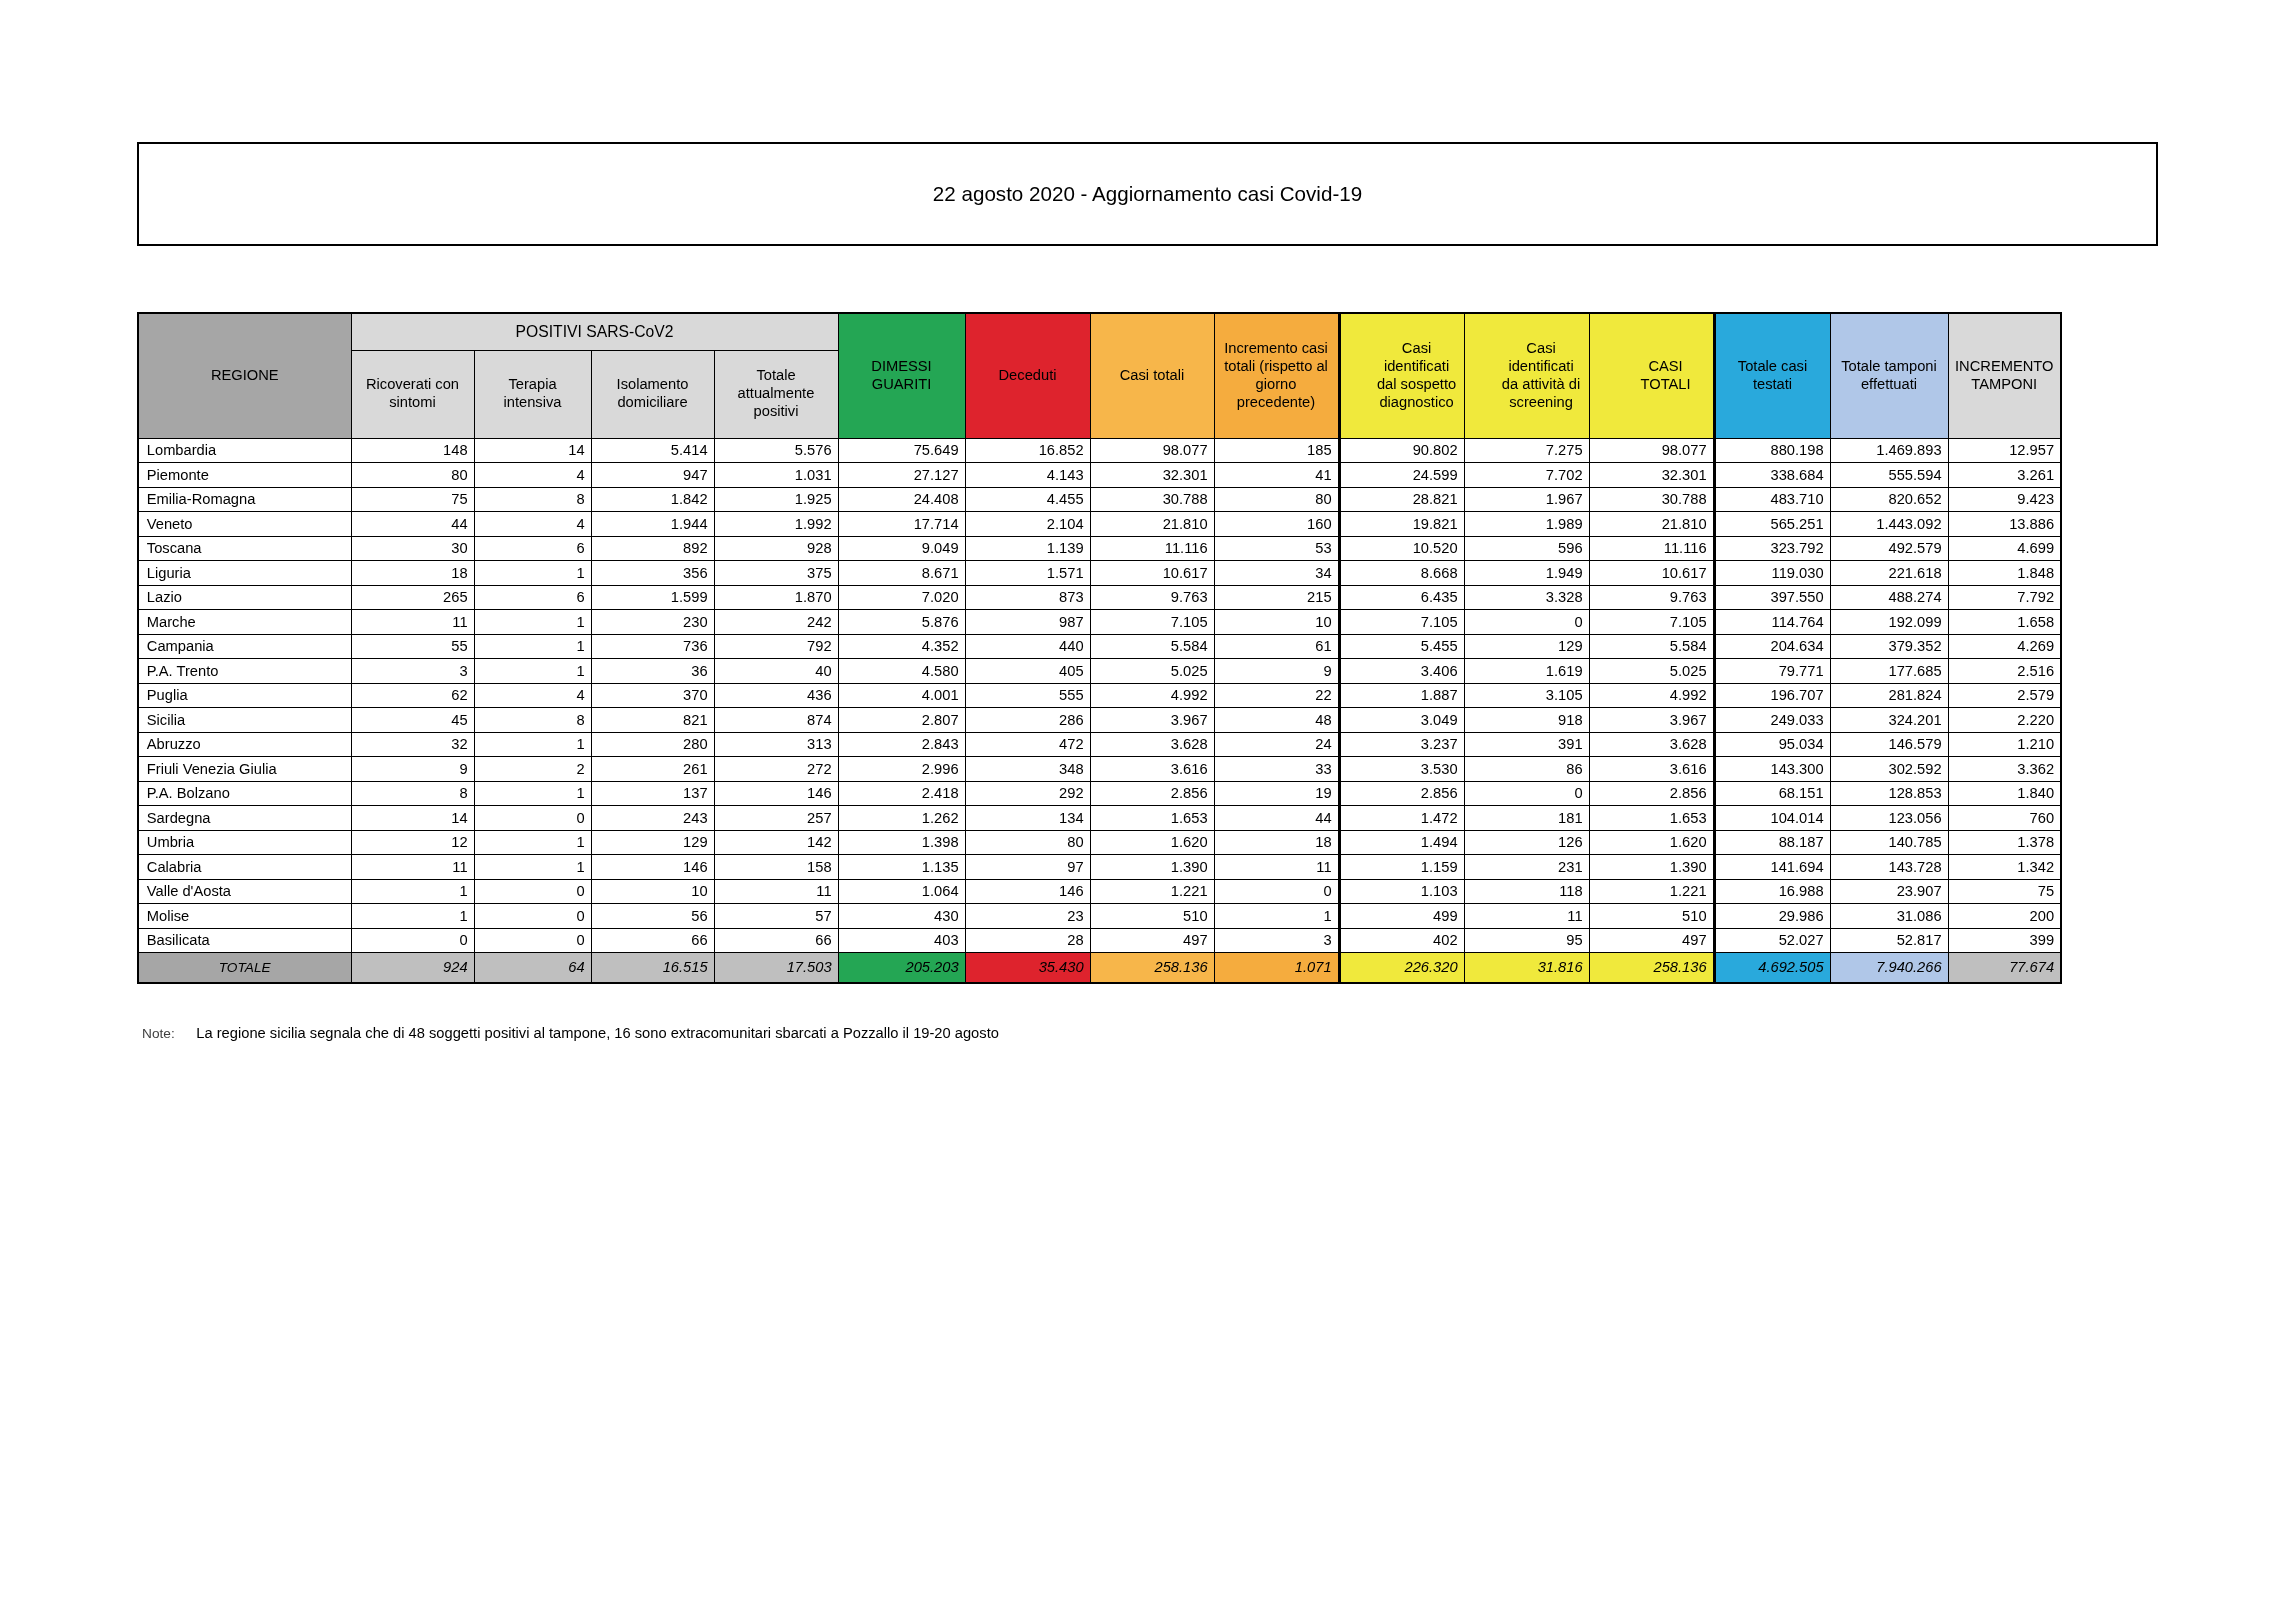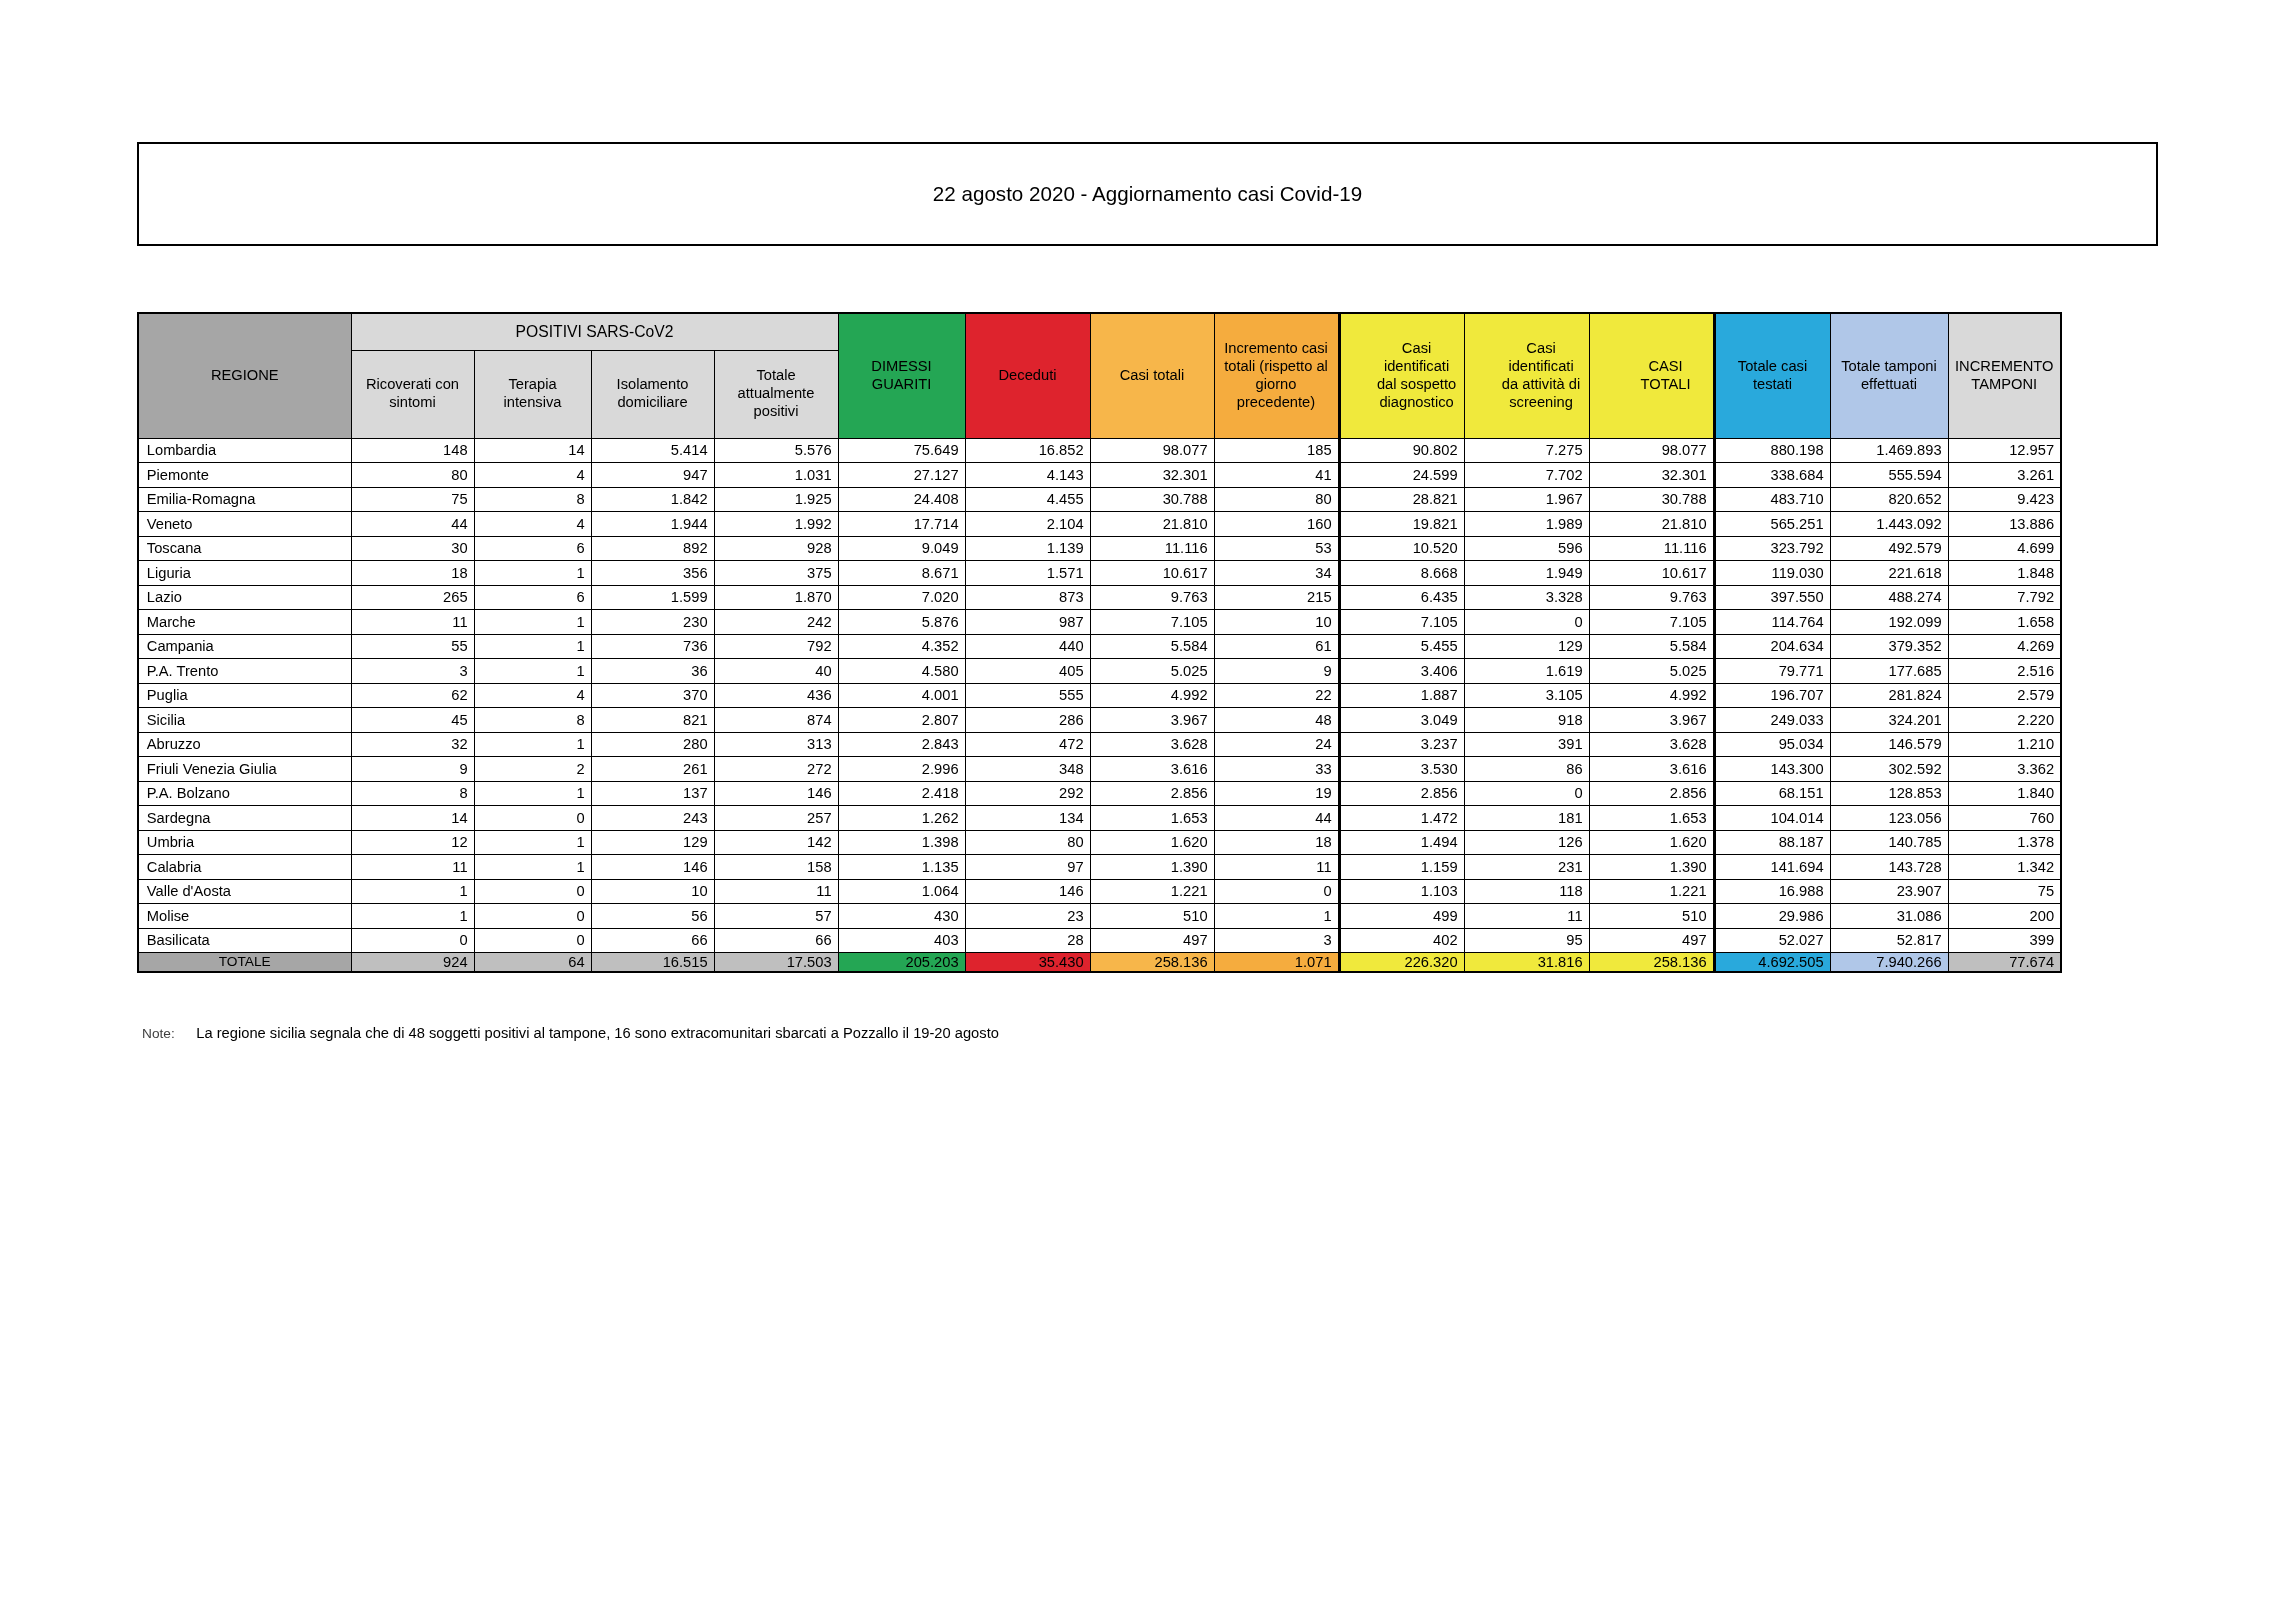--- a/index.html
+++ b/index.html
@@ -31,21 +31,21 @@
   }
   .covid-table th, .covid-table td {
     border: 1px solid #000;
     font-weight: normal;
     overflow: hidden;
     vertical-align: middle;
   }
   .covid-table thead tr.group-row { height: 37px; }
   .covid-table thead tr.sub-row   { height: 88px; }
   .covid-table tbody tr { height: 24.5px; }
-  .covid-table tfoot tr { height: 19px; }
+  .covid-table tfoot tr { height: 30px; font-style: italic; }
 
   th { text-align: center; font-size: 14.7px; line-height: 1.22; padding: 0 4.9px; }
   .h-regione   { background: var(--c-header_gray); font-weight: bold; }
   .h-group     { background: var(--c-subheader_gray); font-weight: bold; font-size: 15.7px; }
   .h-sub       { background: var(--c-subheader_gray); }
   .h-green     { background: var(--c-green); }
   .h-red       { background: var(--c-red); }
   .h-orange    { background: var(--c-orange); }
   .h-orange2   { background: var(--c-orange_dark); }
   .h-yellow    { background: var(--c-yellow); padding-left: 34px; }

